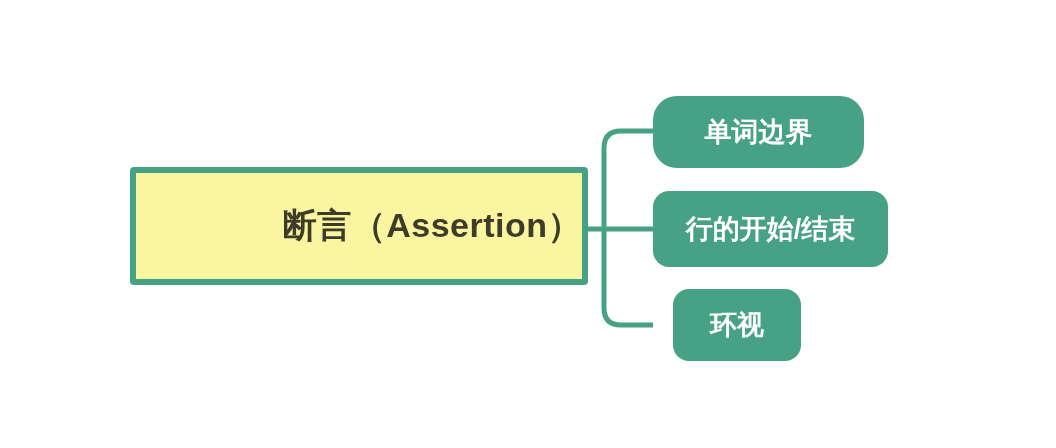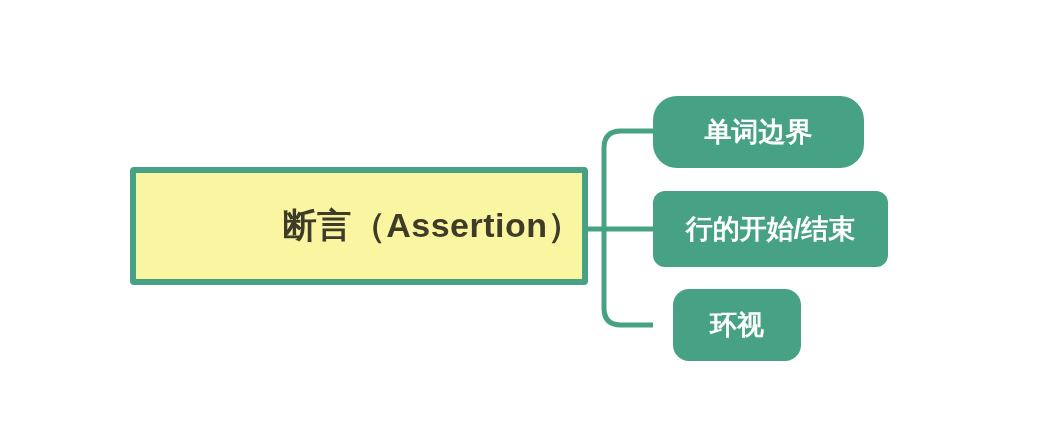--- a/index.html
+++ b/index.html
@@ -55,21 +55,21 @@
     justify-content: center;
     cursor: pointer;
   }
   .child-label {
     font-size: 27px;
     font-weight: 600;
     color: #FFFFFF;
     white-space: nowrap;
   }
   .child-node.word-boundary { left: 653px; top: 96px;  width: 211px; height: 72px; border-radius: 24px; }
-  .child-node.line-anchors  { left: 653px; top: 191px; width: 235px; height: 76px; border-radius: 12px; }
+  .child-node.line-anchors  { left: 653px; top: 191px; width: 235px; height: 76px; }
   .child-node.lookaround    { left: 673px; top: 289px; width: 128px; height: 72px; }
 </style>
 </head>
 <body>
 
 <div class="canvas">
 
   <svg class="connectors" viewBox="0 0 1056 448" xmlns="http://www.w3.org/2000/svg" aria-hidden="true">
 
     <path d="M 588 229 L 653 229" fill="none" stroke="#47A184" stroke-width="5"></path>

